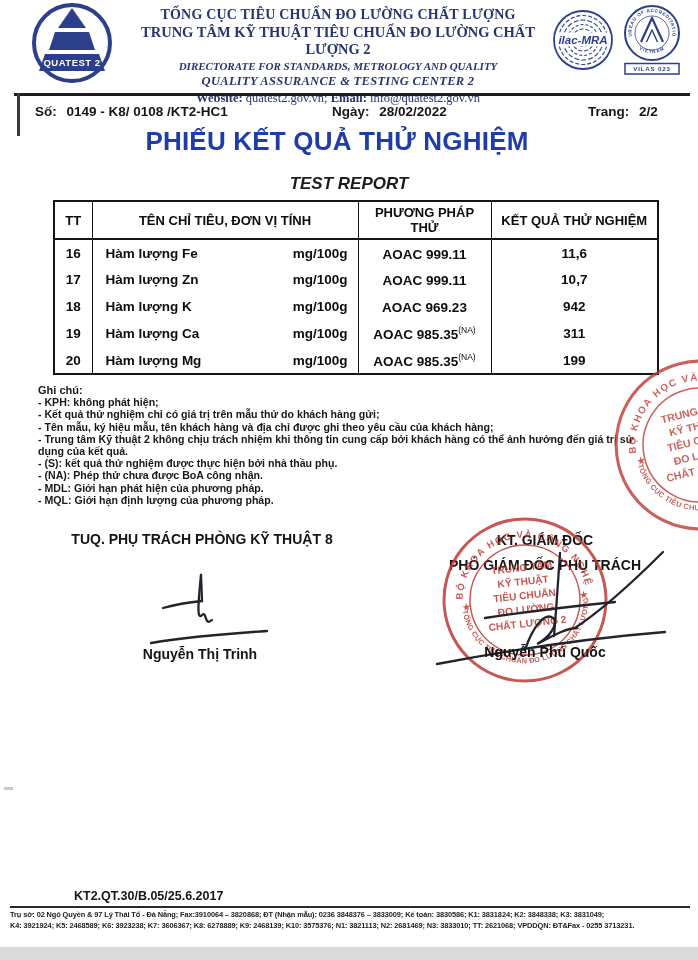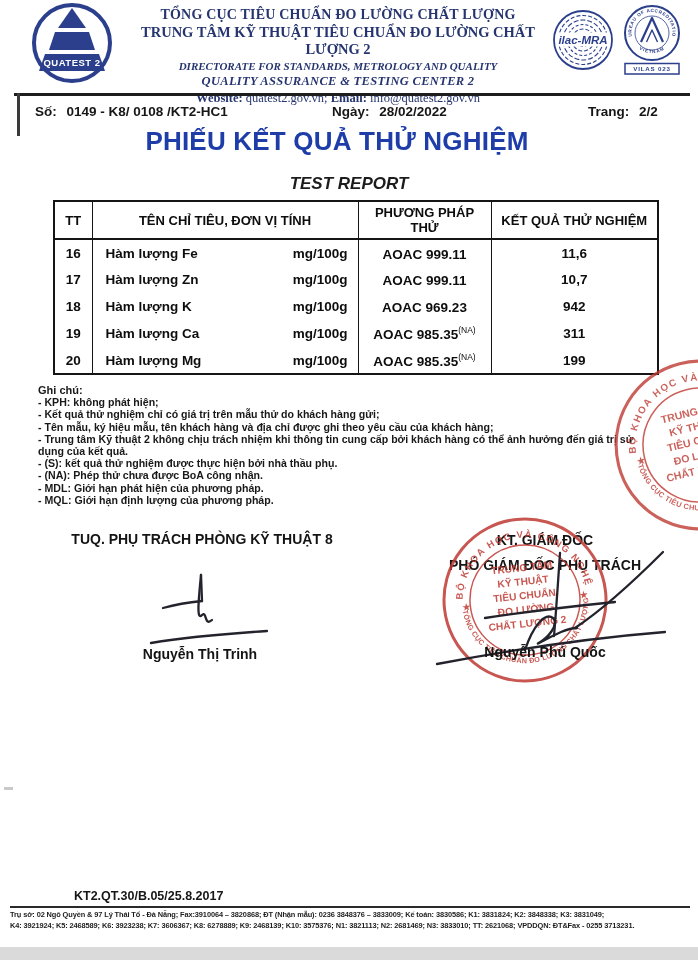--- a/index.html
+++ b/index.html
@@ -311,19 +311,19 @@
     <path d="M100,112 C108,88 120,74 128,80 C134,86 124,100 112,106 C124,100 140,90 152,90"></path>
     <path d="M150,90 C180,70 210,42 238,14"></path>
     <path d="M12,126 C85,112 165,100 240,94"></path>
   </svg>
 
   <div class="sig-left-name">Nguyễn Thị Trinh</div>
   <div class="sig-right-name">Nguyễn Phú Quốc</div>
 
   <div class="speck"></div>
 
-  <div class="footer-code">KT2.QT.30/B.05/25.8.2017</div>
+  <div class="footer-code">KT2.QT.30/B.05/25.6.2017</div>
   <div class="footer-rule"></div>
   <div class="footer-line1">Trụ sở: 02 Ngô Quyền &amp; 97 Lý Thái Tổ - Đà Nẵng; Fax:3910064 – 3820868; ĐT (Nhận mẫu): 0236 3848376 – 3833009; Kế toán: 3830586; K1: 3831824; K2: 3848338; K3: 3831049;</div>
   <div class="footer-line2">K4: 3921924; K5: 2468589; K6: 3923238; K7: 3606367; K8: 6278889; K9: 2468139; K10: 3575376; N1: 3821113; N2: 2681469; N3: 3833010; TT: 2621068; VPDDQN: ĐT&amp;Fax - 0255 3713231.</div>
   <div class="bottom-strip"></div>
 
 </div>
 
 </body></html>

